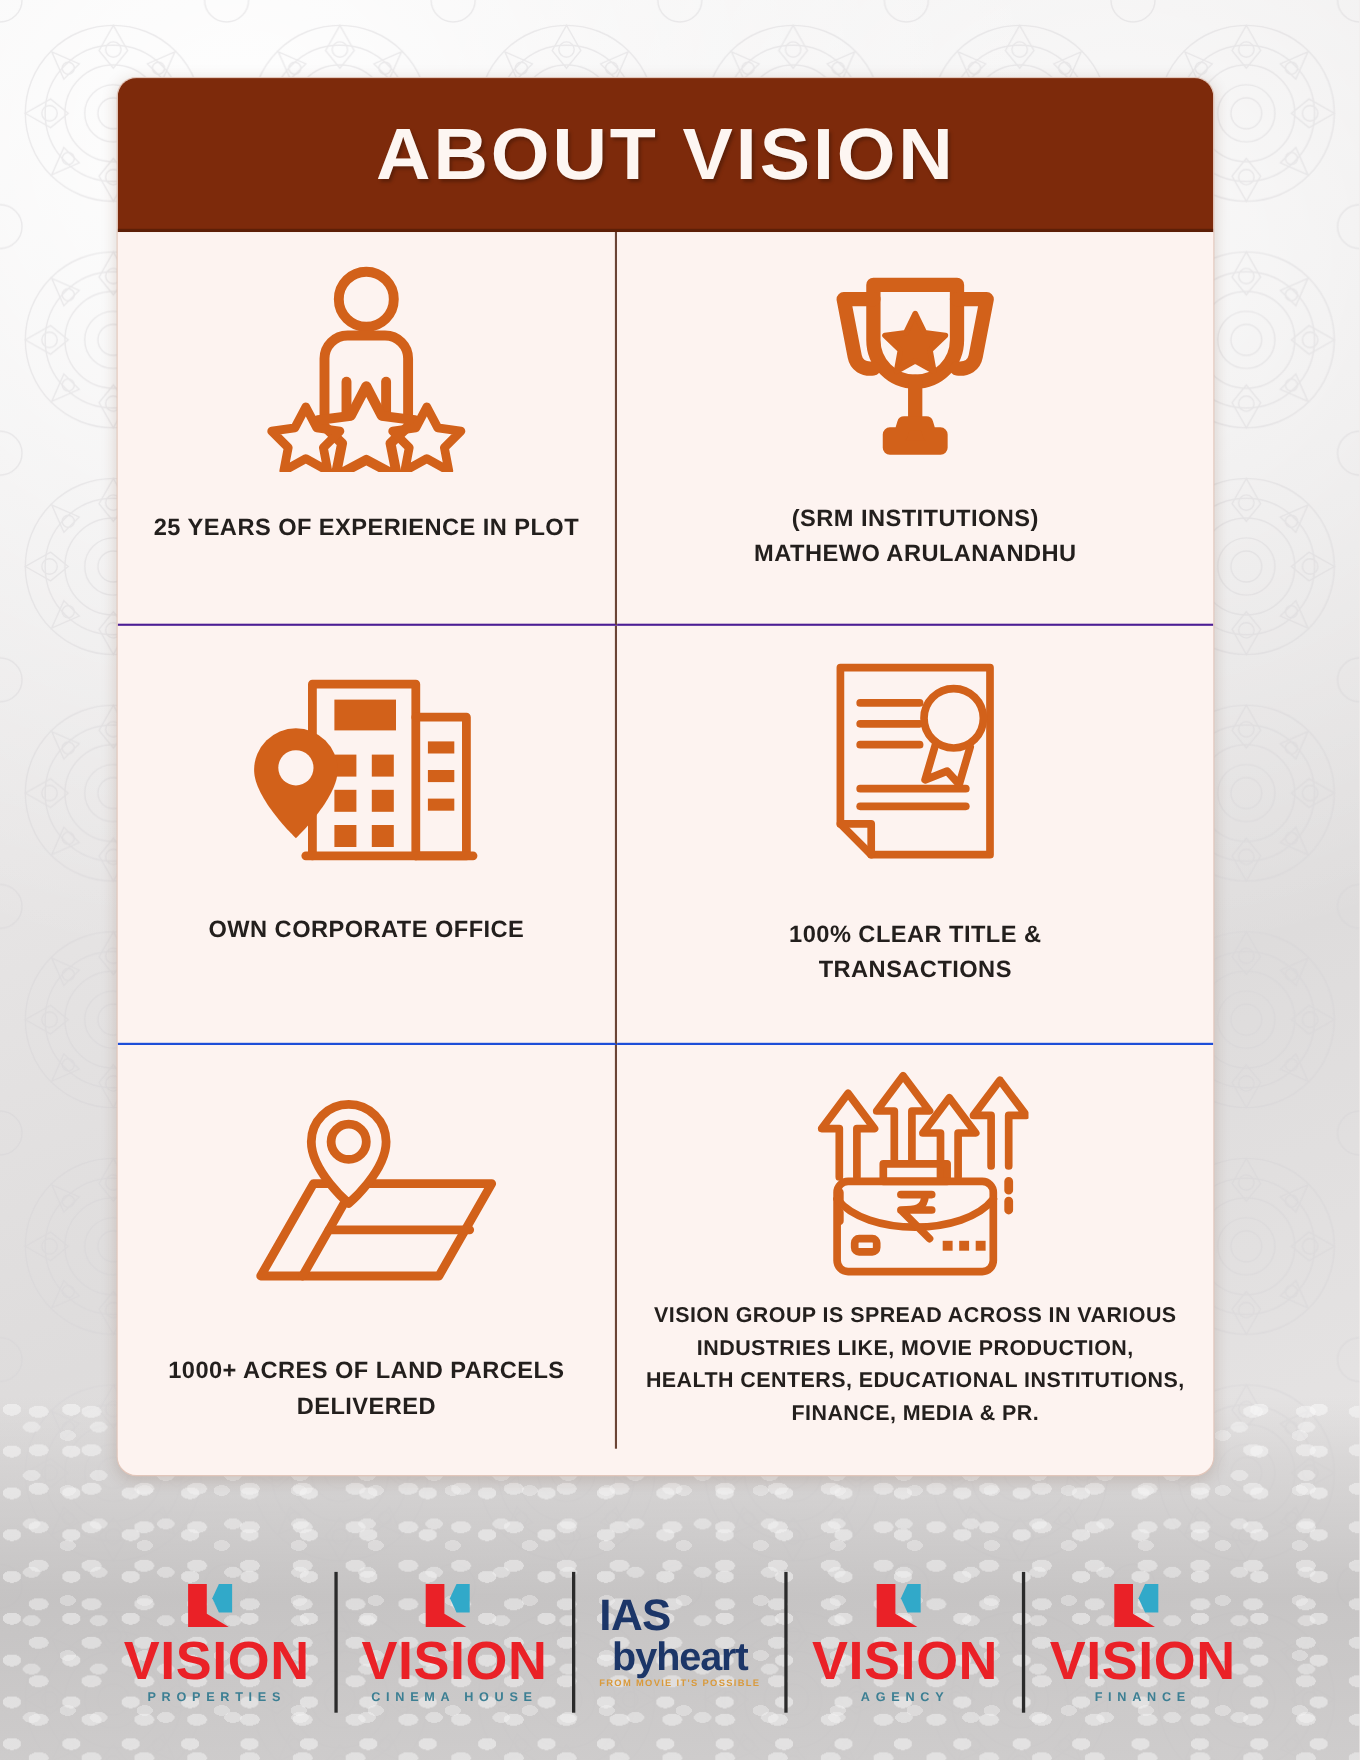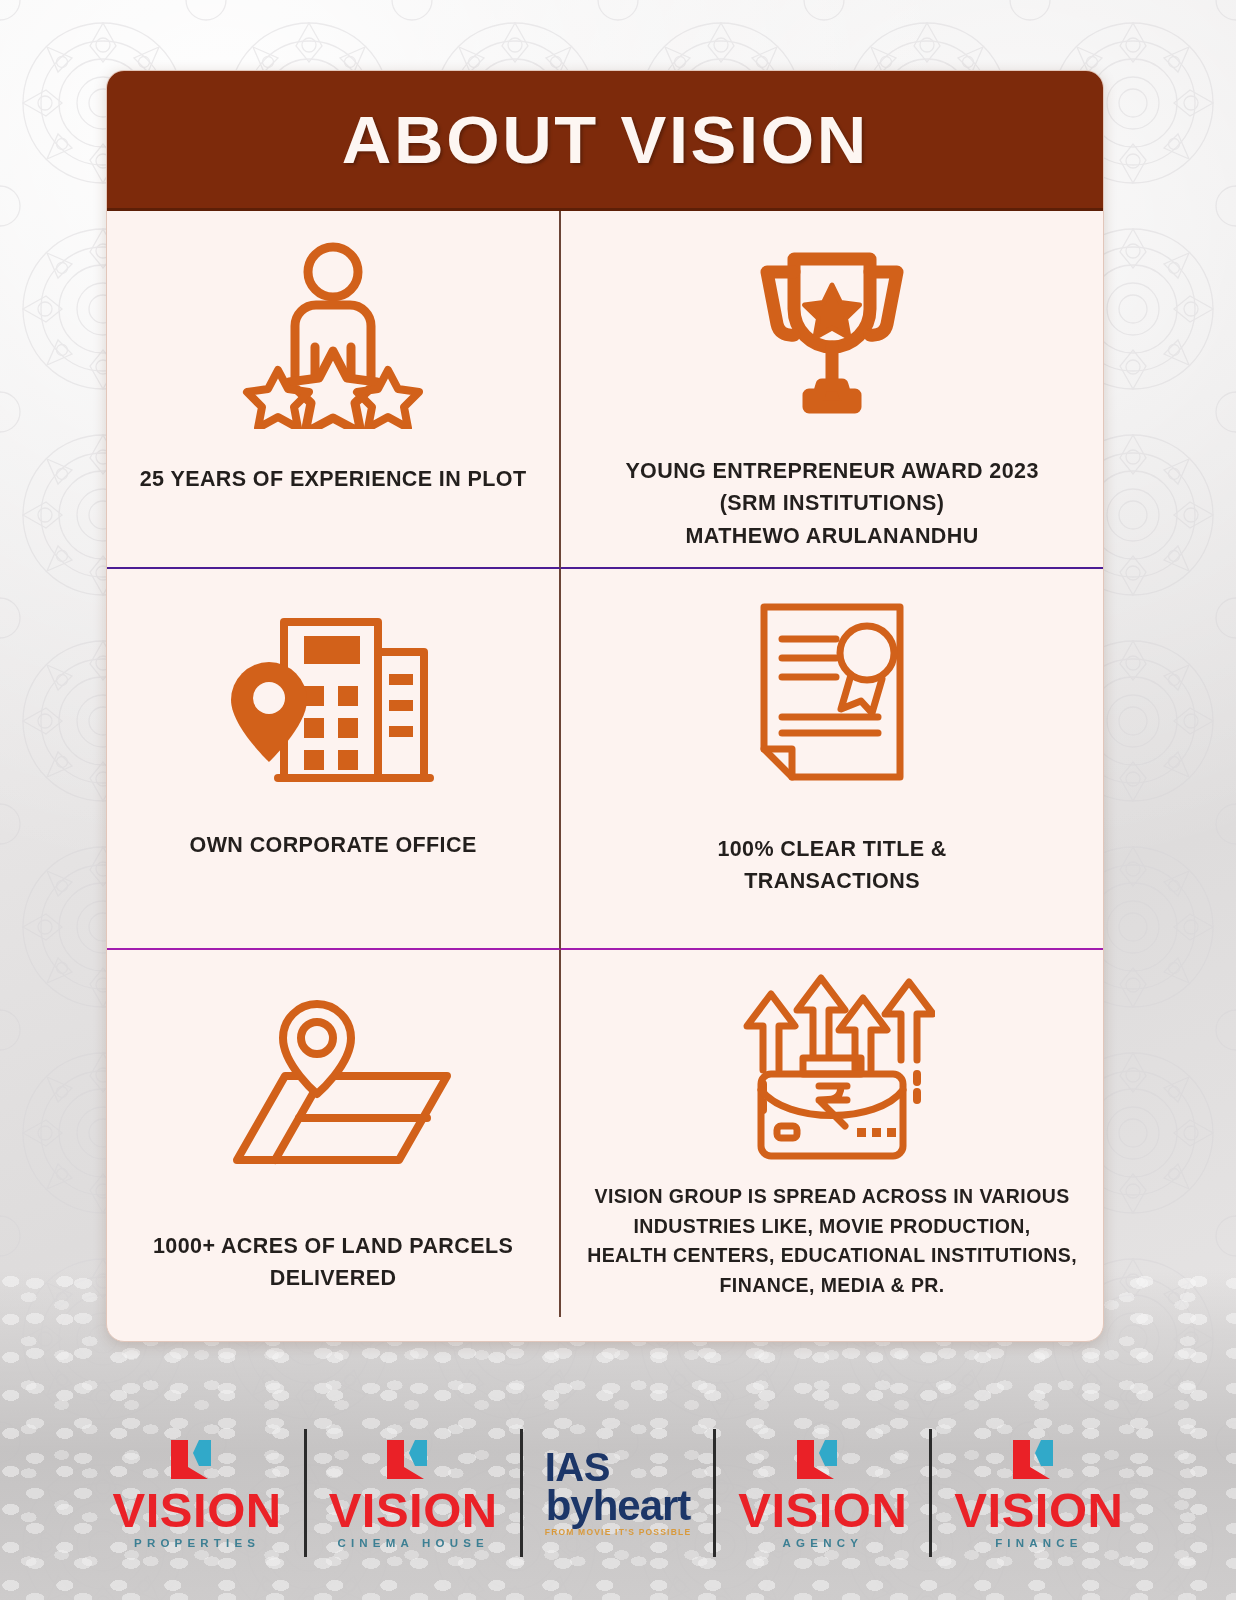--- a/index.html
+++ b/index.html
@@ -100,21 +100,21 @@
     flex-direction: column;
     align-items: center;
     justify-content: flex-start;
     padding: 18px 26px 10px;
     background: #fdf3f0;
   }
   .cell.col-left  { border-right: 2px solid #6b4436; }
   .grid > .cell:nth-child(1),
   .grid > .cell:nth-child(2) { border-bottom: 2px solid #4c1d95; }
   .grid > .cell:nth-child(3),
-  .grid > .cell:nth-child(4) { border-bottom: 2px solid #a21caf; }
+  .grid > .cell:nth-child(4) { border-bottom: 2px solid #1d4ed8; }
 
   .cell-icon {
     flex: 0 0 auto;
     display: flex;
     align-items: center;
     justify-content: center;
     height: 210px;
   }
   .cell-icon svg { display: block; }
 
@@ -191,21 +191,21 @@
     color: #1c3668;
     font-weight: 700;
     font-size: 40px;
     line-height: 0.92;
     letter-spacing: -0.5px;
     align-self: flex-start;
   }
   .ias-bottom {
     color: #1c3668;
     font-weight: 700;
-    font-size: 42px;
+    font-size: 36px;
     line-height: 0.98;
     letter-spacing: -1px;
   }
   .ias-tag {
     color: #d99a3c;
     font-size: 8.5px;
     font-weight: 700;
     letter-spacing: 1.2px;
     margin-top: 1px;
   }
@@ -282,21 +282,20 @@
         <svg width="190" height="190" viewBox="0 0 190 190" fill="none" stroke="#d2611a" stroke-width="13" stroke-linecap="round" stroke-linejoin="round">
           <path d="M57 20 h76 v50 a38 38 0 0 1 -38 38 a38 38 0 0 1 -38 -38 z"></path>
           <path d="M57 33 H30 l10 52 c1.5 8 8 12 17 11"></path>
           <path d="M133 33 h27 l-10 52 c-1.5 8 -8 12 -17 11"></path>
           <path d="M95 108 v38"></path>
           <path d="M72 168 h46 v-12 h-10 l-3 -10 h-20 l-3 10 h-10 z" fill="#d2611a"></path>
           <path d="M95 46 l8.5 17.5 19 2.5 -14 13.5 3.5 19 -17 -9.5 -17 9.5 3.5 -19 -14 -13.5 19 -2.5z" fill="#d2611a" stroke-width="5"></path>
         </svg>
       </div>
       <div class="cell-text">
-        <span class="ln">YOUNG ENTREPRENEUR AWARD 2023</span>
         <span class="ln">(SRM INSTITUTIONS)</span>
         <span class="ln">MATHEWO ARULANANDHU</span>
       </div>
     </div>
 
     <div class="cell col-left cell-r2c1">
       <div class="cell-icon">
         <svg width="215" height="200" viewBox="0 0 215 200" fill="none" stroke="#d2611a" stroke-width="8" stroke-linecap="round" stroke-linejoin="round">
           <path d="M58 178 V22 h94 v156"></path>
           <path d="M152 52 h46 v126 h-46"></path>

